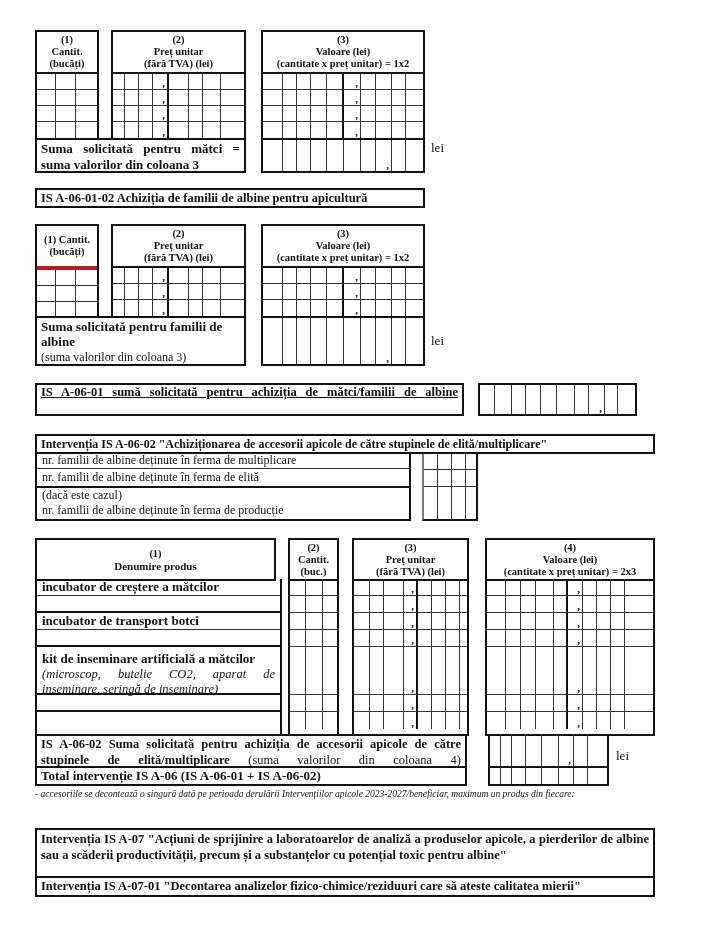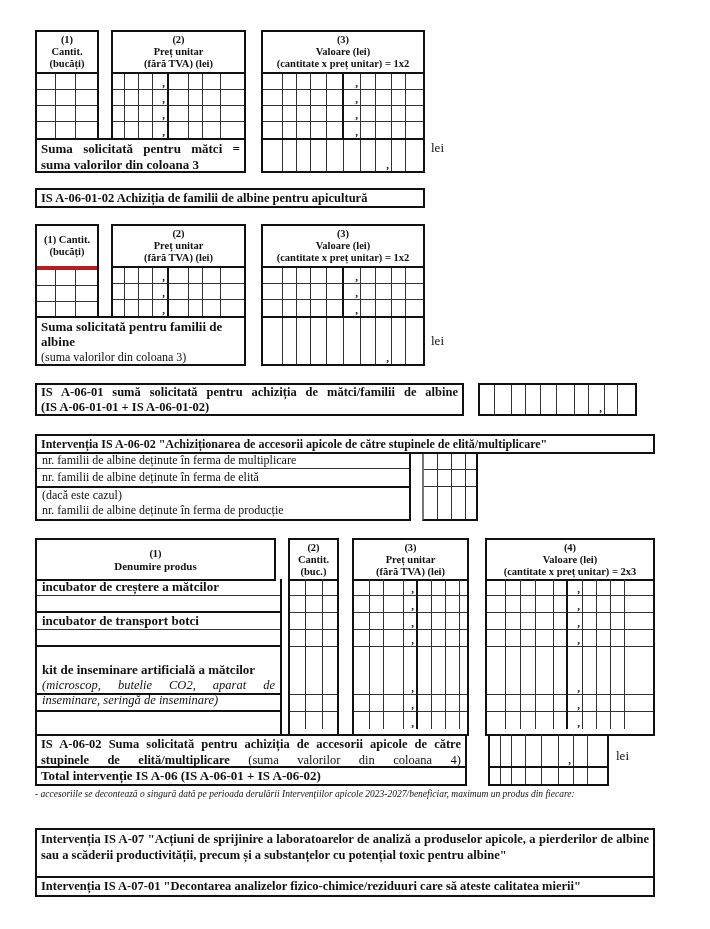--- a/index.html
+++ b/index.html
@@ -295,23 +295,22 @@
     <div class="cell lastrow"></div>
     <div class="cell lastrow"></div>
     <div class="cell lastrow">
       <span class="comma">,</span>
     </div>
     <div class="cell lastrow"></div>
     <div class="cell last lastrow"></div>
   </div>
 <div class="abs lei" style="left:431px;top:333px;">lei</div>
 
-<div class="abs box" style="left:35px;top:383px;width:429px;height:33px;padding:0 4px;font-size:12.5px;line-height:15px;">
+<div class="abs box" style="left:35px;top:383px;width:429px;height:33px;padding:0 4px;font-size:12.5px;line-height:15px;text-decoration:underline;">
   <div class="bold justify">IS A-06-01 sumă solicitată pentru achiziția de mătci/familii de albine</div>
-  <div class="bold">(IS A-06-01-01  + IS A-06-01-02)</div>
 </div>
 <div class="abs box grid" id="ts" style="left:478px;top:383px;width:159px;height:33px;grid-template-columns:15px 17px 14px 15px 16px 18px 14px 16px 13px 1fr;grid-auto-rows:1fr;">
     <div class="cell lastrow"></div>
     <div class="cell lastrow"></div>
     <div class="cell lastrow"></div>
     <div class="cell lastrow"></div>
     <div class="cell lastrow"></div>
     <div class="cell lastrow"></div>
     <div class="cell lastrow"></div>
     <div class="cell lastrow">
@@ -383,21 +382,21 @@
     </div>
     <div style="height: 17px; box-sizing: border-box; border-bottom: 2px solid rgb(17, 17, 17); padding: 0px 5px; font-size: 13px; line-height: 16px;">
       <div class="bold"></div>
     </div>
     <div style="height: 17px; box-sizing: border-box; border-bottom: 1px solid rgb(51, 51, 51); padding: 0px 5px; font-size: 13px; line-height: 16px;">
       <div class="bold">incubator de transport botci</div>
     </div>
     <div style="height: 17px; box-sizing: border-box; border-bottom: 2px solid rgb(17, 17, 17); padding: 0px 5px; font-size: 13px; line-height: 16px;">
       <div class="bold"></div>
     </div>
-    <div style="height: 48px; box-sizing: border-box; border-bottom: 2px solid rgb(17, 17, 17); padding: 15px 5px; font-size: 13px; line-height: 16px;">
+    <div style="height: 48px; box-sizing: border-box; border-bottom: 2px solid rgb(17, 17, 17); padding: 4px 5px; font-size: 13px; line-height: 16px;">
       <div class="bold">kit de inseminare artificială a mătcilor</div>
       <div style="font-style: italic; text-align: justify; font-size: 12.5px; line-height: 15px;">(microscop, butelie CO2, aparat de inseminare, seringă de inseminare)</div>
     </div>
     <div style="height: 17px; box-sizing: border-box; border-bottom: 2px solid rgb(17, 17, 17); padding: 0px 5px; font-size: 13px; line-height: 16px;">
       <div class="bold"></div>
     </div>
     <div style="height: 17px; box-sizing: border-box; padding: 0px 5px; font-size: 13px; line-height: 16px;">
       <div class="bold"></div>
     </div>
   </div>

